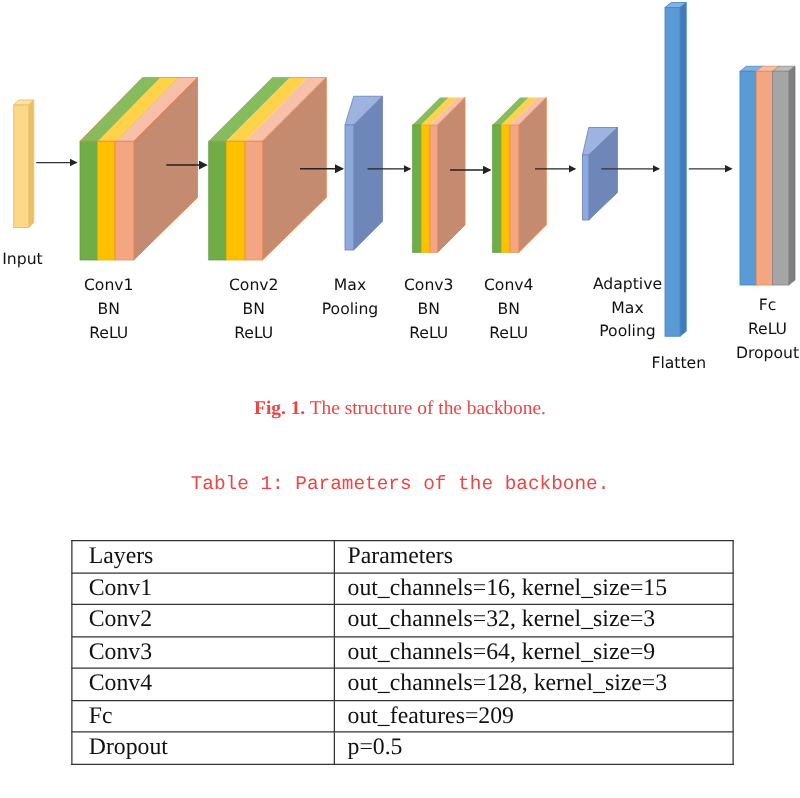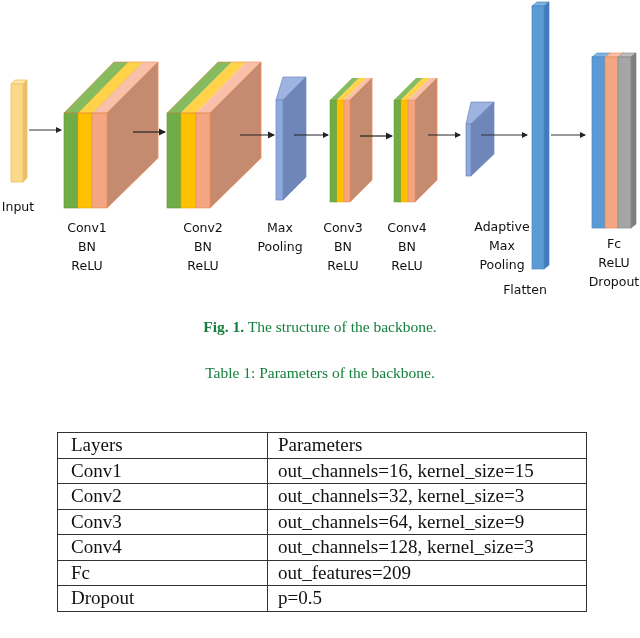--- a/index.html
+++ b/index.html
@@ -11,21 +11,21 @@
     font-family: "DejaVu Sans", sans-serif;
     font-size: 12.5px;
     line-height: 19px;
     color: #111;
     text-align: center;
     white-space: nowrap;
   }
   .lbl span { display: block; }
   .caption {
     position: absolute; left: 0; width: 640px; text-align: center;
-    font-family: "Liberation Serif", serif; font-size: 15.5px; color: #15803d;
+    font-family: "Liberation Serif", serif; font-size: 15.5px; color: #ef4444;
   }
   .caption b { font-weight: bold; }
   .tbl {
     position: absolute; left: 57px; top: 408px;
     border-collapse: collapse;
     font-family: "Liberation Serif", serif;
     font-size: 19px; color: #111; margin-top: 24px;
   }
   .tbl td {
     border: 1.5px solid #333;
@@ -157,33 +157,33 @@
   <div class="lbl" style="left:382px; top:218px; width:50px;">
     <span>Conv4</span>
     <span>BN</span>
     <span>ReLU</span>
   </div>
   <div class="lbl" style="left:470px; top:217px; width:64px;">
     <span>Adaptive</span>
     <span>Max</span>
     <span>Pooling</span>
   </div>
-  <div class="lbl" style="left:497px; top:280px; width:56px;text-align:center;">
+  <div class="lbl" style="left:515px; top:280px; width:56px;text-align:center;">
     <span>Flatten</span>
   </div>
   <div class="lbl" style="left:584px; top:234px; width:60px;">
     <span>Fc</span>
     <span>ReLU</span>
     <span>Dropout</span>
   </div>
 </div>
 
 <div class="caption" style="top:318px;"><b>Fig. 1.</b><span> The structure of the backbone.</span></div>
 
-<div class="caption" style="top:364px;">Table 1: Parameters of the backbone.</div>
+<div class="caption" style="top:378px;font-family:Liberation Mono, monospace;">Table 1: Parameters of the backbone.</div>
 
 <table class="tbl">
   <tbody>
       <tr>
     <td class="c1">Layers</td>
     <td class="c2">Parameters</td>
   </tr>
   <tr>
     <td class="c1">Conv1</td>
     <td class="c2">out_channels=16, kernel_size=15</td>

